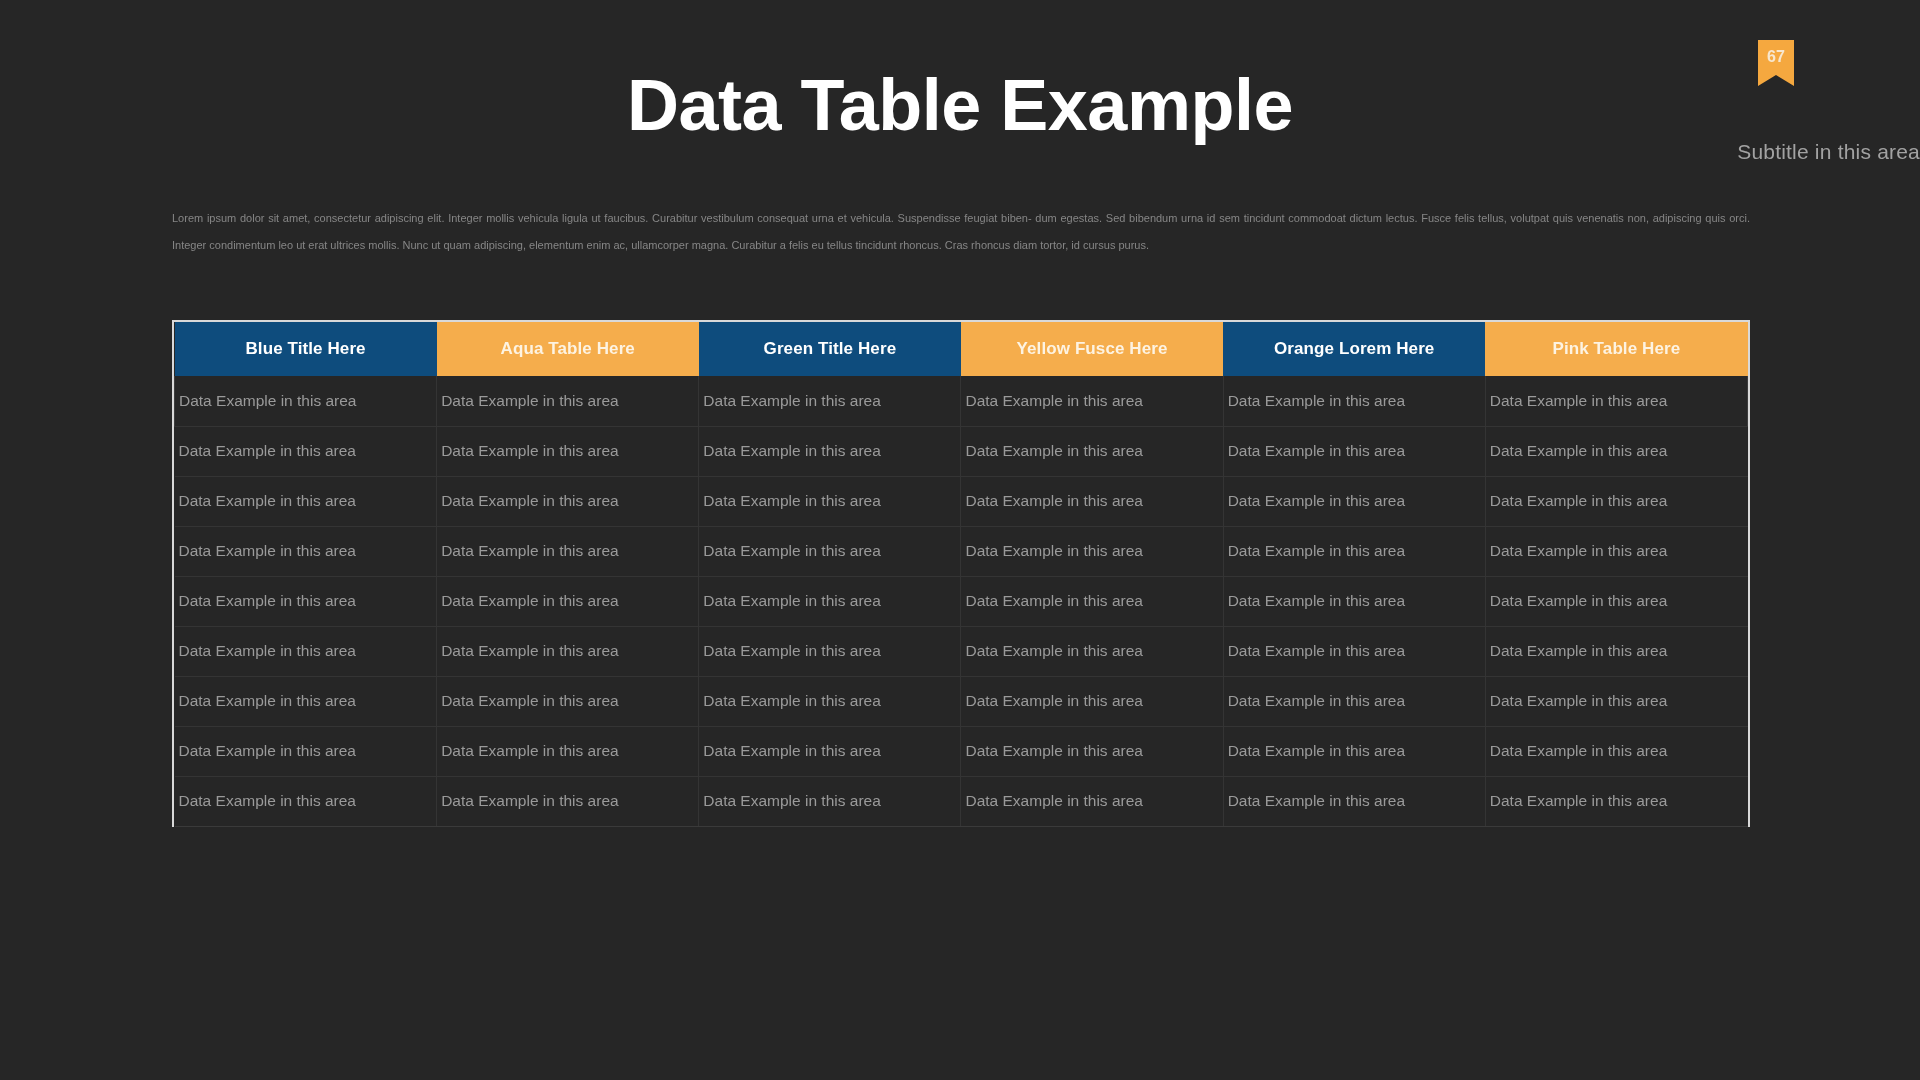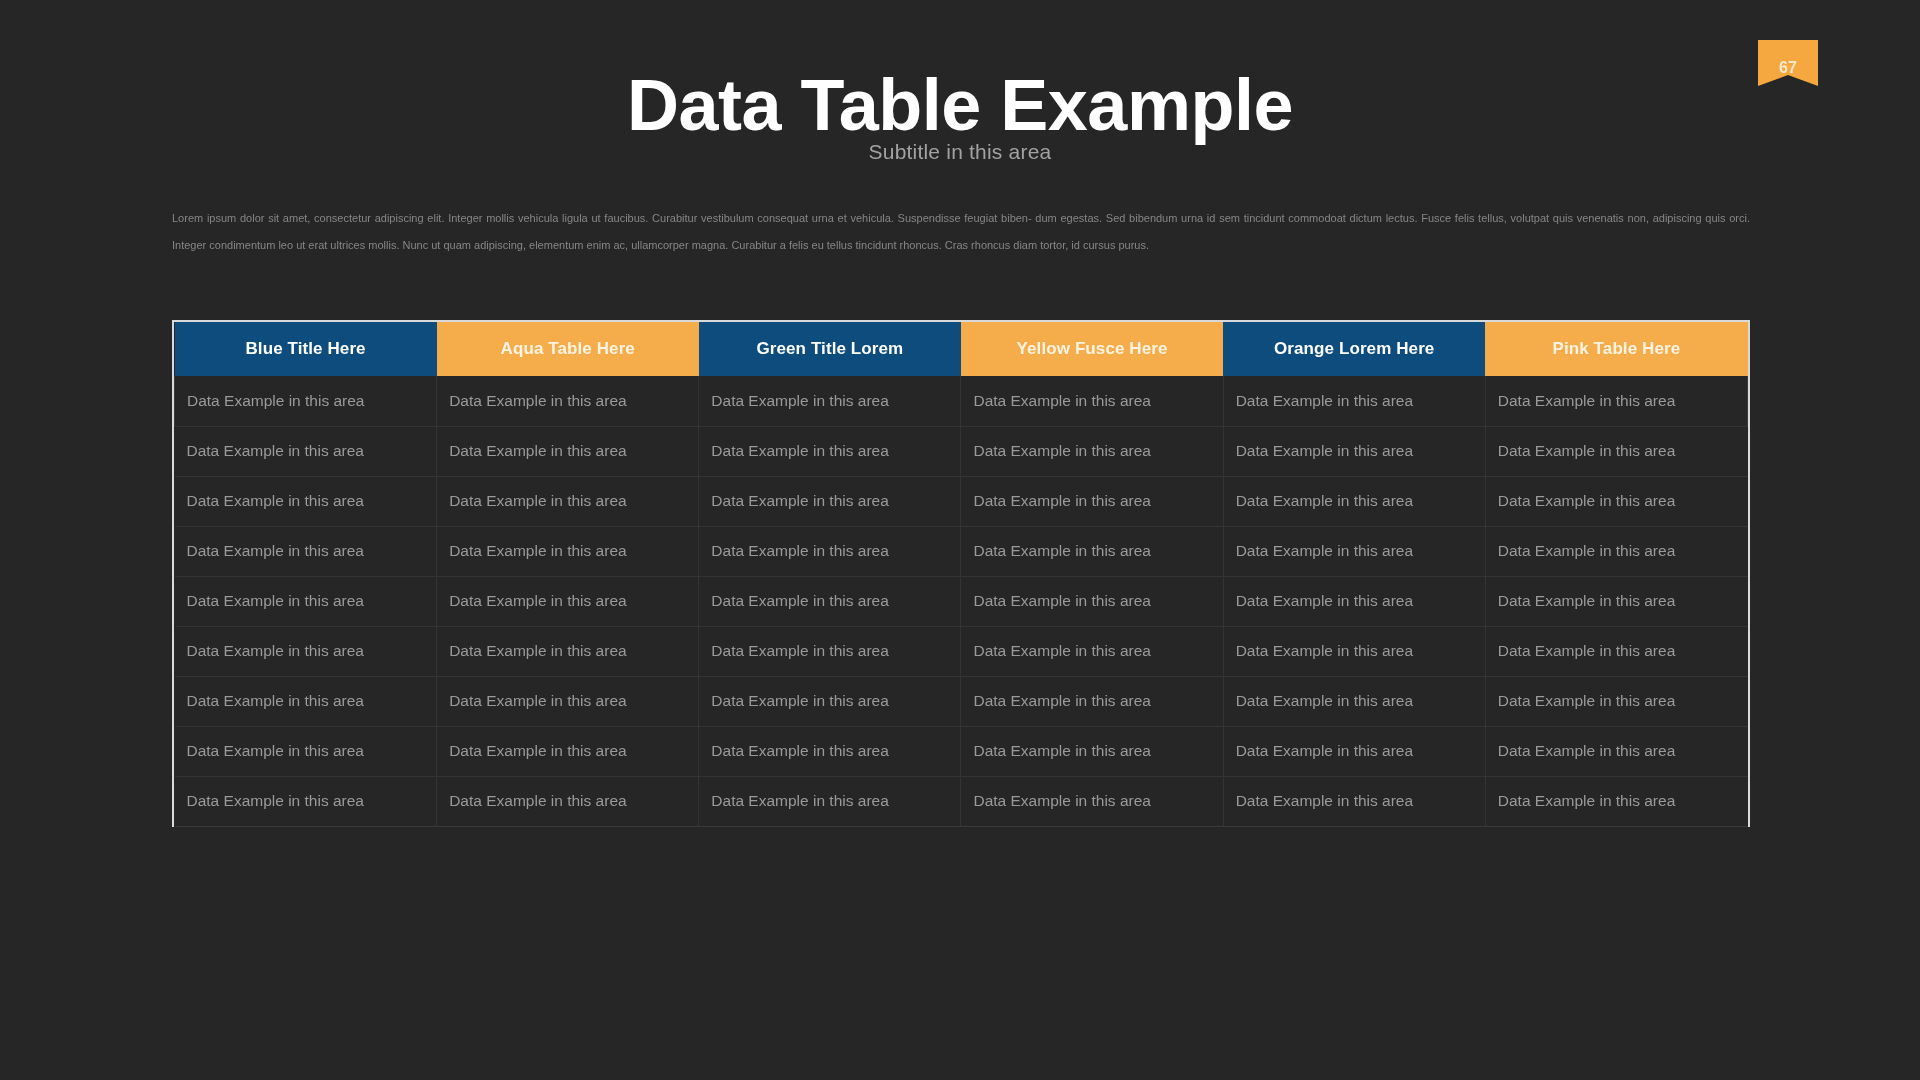--- a/index.html
+++ b/index.html
@@ -17,28 +17,28 @@
     width: 1920px;
     height: 1080px;
     background: #262626;
   }
 
   
   .ribbon {
     position: absolute;
     top: 40px;
     left: 1758px;
-    width: 60px;
+    width: 36px;
     height: 46px;
     background: #f5a83f;
     clip-path: polygon(0 0, 100% 0, 100% 100%, 50% 76%, 0 100%);
     display: flex;
     align-items: flex-start;
     justify-content: center;
-    padding-top: 20px;
+    padding-top: 9px;
   }
   .ribbon span {
     font-size: 16px;
     font-weight: bold;
     color: #f7e7cf;
     line-height: 1;
     letter-spacing: 0.2px;
   }
 
   
@@ -53,21 +53,21 @@
     color: #ffffff;
     letter-spacing: -0.5px;
     line-height: 1.1;
   }
 
   .subtitle {
     position: absolute;
     top: 140px;
     left: 0;
     width: 1920px;
-    text-align: center;
+    text-align: right;
     font-size: 21px;
     font-weight: normal;
     color: #a2a2a2;
     letter-spacing: 0.2px;
   }
 
   
   .paragraph {
     position: absolute;
     top: 205px;
@@ -115,21 +115,21 @@
   }
   th.hdr-amber {
     background: #f5ad4c;
     color: #fdf3e2;
   }
 
   table.data-table td {
     height: 50px;
     font-size: 15.5px;
     color: #9a9a9a;
-    padding-left: 12px;
+    padding-left: 4px;
     vertical-align: middle;
     text-align: left;
     border-bottom: 1px solid #343434;
     border-right: 1px solid #343434;
   }
   table.data-table td:last-child {
     border-right: none;
   }
   table.data-table tbody tr:last-child td {
     border-bottom: 1px solid #3a3a3a;
@@ -157,21 +157,21 @@
 
   <div class="paragraph">Lorem ipsum dolor sit amet, consectetur adipiscing elit. Integer mollis vehicula ligula ut faucibus. Curabitur vestibulum consequat urna et vehicula. Suspendisse feugiat biben- dum egestas. Sed bibendum urna id sem tincidunt commodoat dictum lectus. Fusce felis tellus, volutpat quis venenatis non, adipiscing quis orci. Integer condimentum leo ut erat ultrices mollis. Nunc ut quam adipiscing, elementum enim ac, ullamcorper magna. Curabitur a felis eu tellus tincidunt rhoncus. Cras rhoncus diam tortor, id cursus purus.</div>
 
   <div class="table-wrap">
     <div class="table-frame">
       <table class="data-table">
         <thead>
           <tr id="head-row">
               <th class="hdr-dark">Blue Title Here</th>
               <th class="hdr-amber">Aqua Table Here</th>
-              <th class="hdr-dark">Green Title Lorem</th>
+              <th class="hdr-dark">Green Title Here</th>
               <th class="hdr-amber">Yellow Fusce Here</th>
               <th class="hdr-dark">Orange Lorem Here</th>
               <th class="hdr-amber">Pink Table Here</th>
             </tr>
         </thead>
         <tbody id="body-rows">
             <tr class="body-rails">
               <td class="cell-pad-l">Data Example in this area</td>
               <td class="cell-pad-l">Data Example in this area</td>
               <td class="cell-pad-l">Data Example in this area</td>

